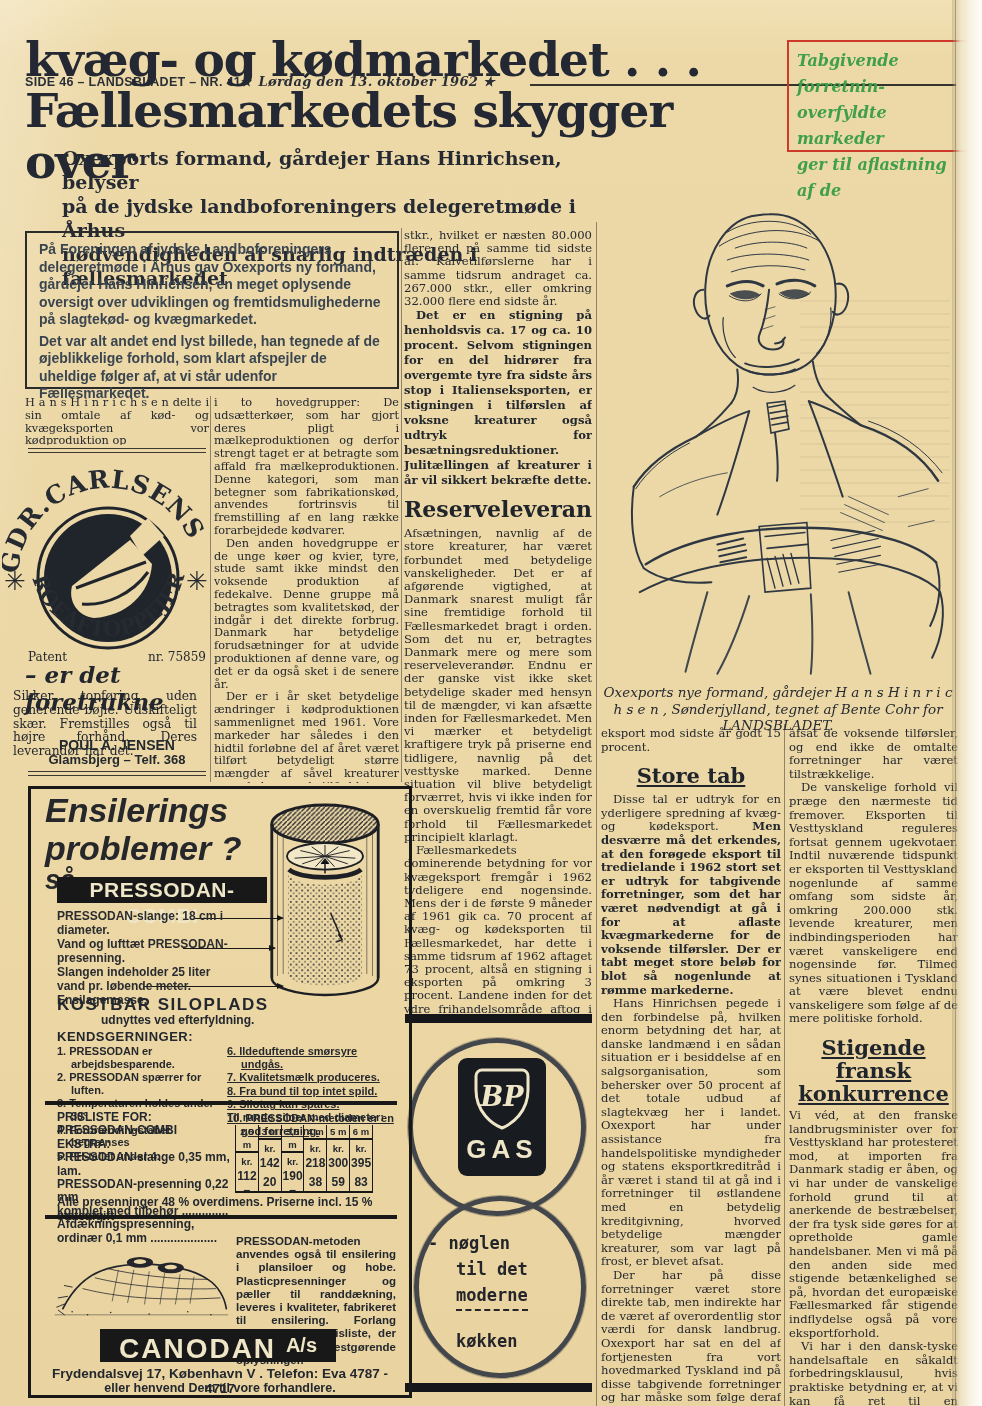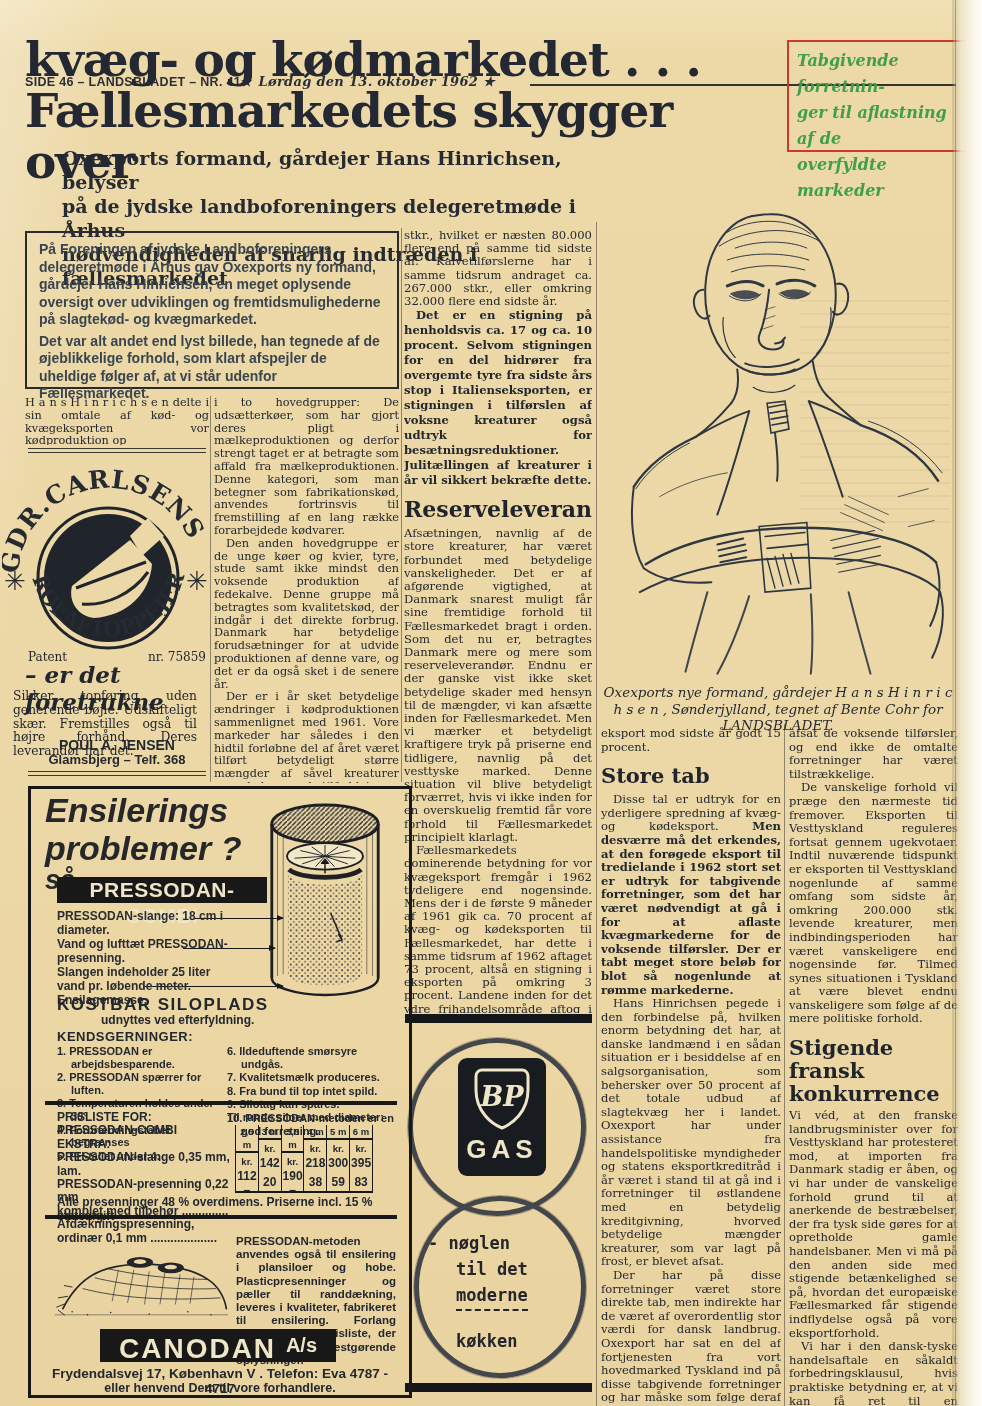--- a/index.html
+++ b/index.html
@@ -26,21 +26,21 @@
   .introbox p{margin:0 0 4px 0;}
   
   .bodycol{position:absolute;overflow:hidden;text-align:justify;color:#23272e;}
   .bodycol p{margin:0;}
   .bodycol p.ind{text-indent:12px;}
   .c2{font:11.3px/12.8px "DejaVu Serif",serif;}
   .c3{font:11.6px/13.2px "DejaVu Serif",serif;}
   .c45{font:11.6px/13.6px "DejaVu Serif",serif;}
   .bld{font-weight:bold;}
   .colhead{font:bold 22px/24px "DejaVu Serif",serif;text-align:center;margin:9px 0 6px 0 !important;color:#20242b;}
-  .colhead2{font:bold 21px/23px "DejaVu Serif",serif;margin:10px 0 6px 0 !important;color:#20242b;}
+  .colhead2{font:bold 21px/23px "DejaVu Serif",serif;text-align:center;margin:10px 0 6px 0 !important;color:#20242b;text-decoration:underline;}
   
   .patentrow{left:28px;top:650px;width:178px;display:flex;justify-content:space-between;font:12px "DejaVu Serif",serif;}
   .slogan{left:25px;top:661px;width:185px;font:bold italic 23px "DejaVu Serif",serif;color:#22262d;}
   .carlbody{left:13px;top:690px;width:184px;font:12.3px/13.8px "DejaVu Serif",serif;text-align:justify;}
   .carlname{left:25px;top:737px;width:184px;text-align:center;font:bold 14px "Liberation Sans",sans-serif;}
   .carladdr{left:25px;top:752px;width:184px;text-align:center;font:bold 13px "Liberation Sans",sans-serif;}
   .dblrule{position:absolute;border-top:1.5px solid #3a382f;border-bottom:1.5px solid #3a382f;height:3px;}
   
   .adbox{left:28px;top:786px;width:384px;height:612px;border:3px solid #181818;box-sizing:border-box;overflow:hidden;}
   .adbox .t1{left:14px;top:2px;font:bold italic 34px "Liberation Sans",sans-serif;color:#25272a;}
@@ -102,22 +102,22 @@
   </div>
   <div class="hline" style="left:530px;top:84px;width:426px;"></div>
 
   <div class="abs headline">
     <div>kvæg- og kødmarkedet . . .</div>
     <div>Fællesmarkedets skygger over</div>
   </div>
 
   <div class="abs notebox">
     <div>Tabgivende forretnin-</div>
+    <div>overfyldte markeder</div>
     <div>ger til aflastning af de</div>
-    <div>overfyldte markeder</div>
   </div>
 
   <div class="abs subhead">
     <div>Oxexports formand, gårdejer Hans Hinrichsen, belyser</div>
     <div>på de jydske landboforeningers delegeretmøde i Århus</div>
     <div>nødvendigheden af snarlig indtræden i fællesmarkedet</div>
   </div>
 
   <div class="abs introbox">
     <p>På Foreningen af jydske Landboforeningers delegeretmøde i Århus gav Oxexports ny formand, gårdejer Hans Hinrichsen, en meget oplysende oversigt over udviklingen og fremtidsmulighederne på slagtekød- og kvægmarkedet.</p>
@@ -291,21 +291,21 @@
     <div class="abs kostbar2">udnyttes ved efterfyldning.</div>
     <div class="abs kends">KENDSGERNINGER:</div>
 
     <div class="facts" style="left:26px;top:256px;width:162px;">
       <div>1. PRESSODAN er arbejdsbesparende.</div>
       <div>2. PRESSODAN spærrer for luften.</div>
       <div>3. Temperaturen holdes under 30°</div>
       <div>4. Forbrændingstabet begrænses</div>
       <div>5. PH-tallet under 4.</div>
     </div>
-    <div class="facts" style="left:196px;top:256px;width:172px;">
+    <div class="facts" style="left:196px;top:256px;width:172px;text-decoration:underline;">
       <div>6. Ildeduftende smørsyre undgås.</div>
       <div>7. Kvalitetsmælk produceres.</div>
       <div>8. Fra bund til top intet spild.</div>
       <div>9. Silotag kan spares.</div>
       <div>10. PRESSODAN-metoden er en god forretning.</div>
     </div>
 
     <div class="adrule" style="left:14px;top:312px;width:352px;"></div>
 
     <div class="abs prisl">

